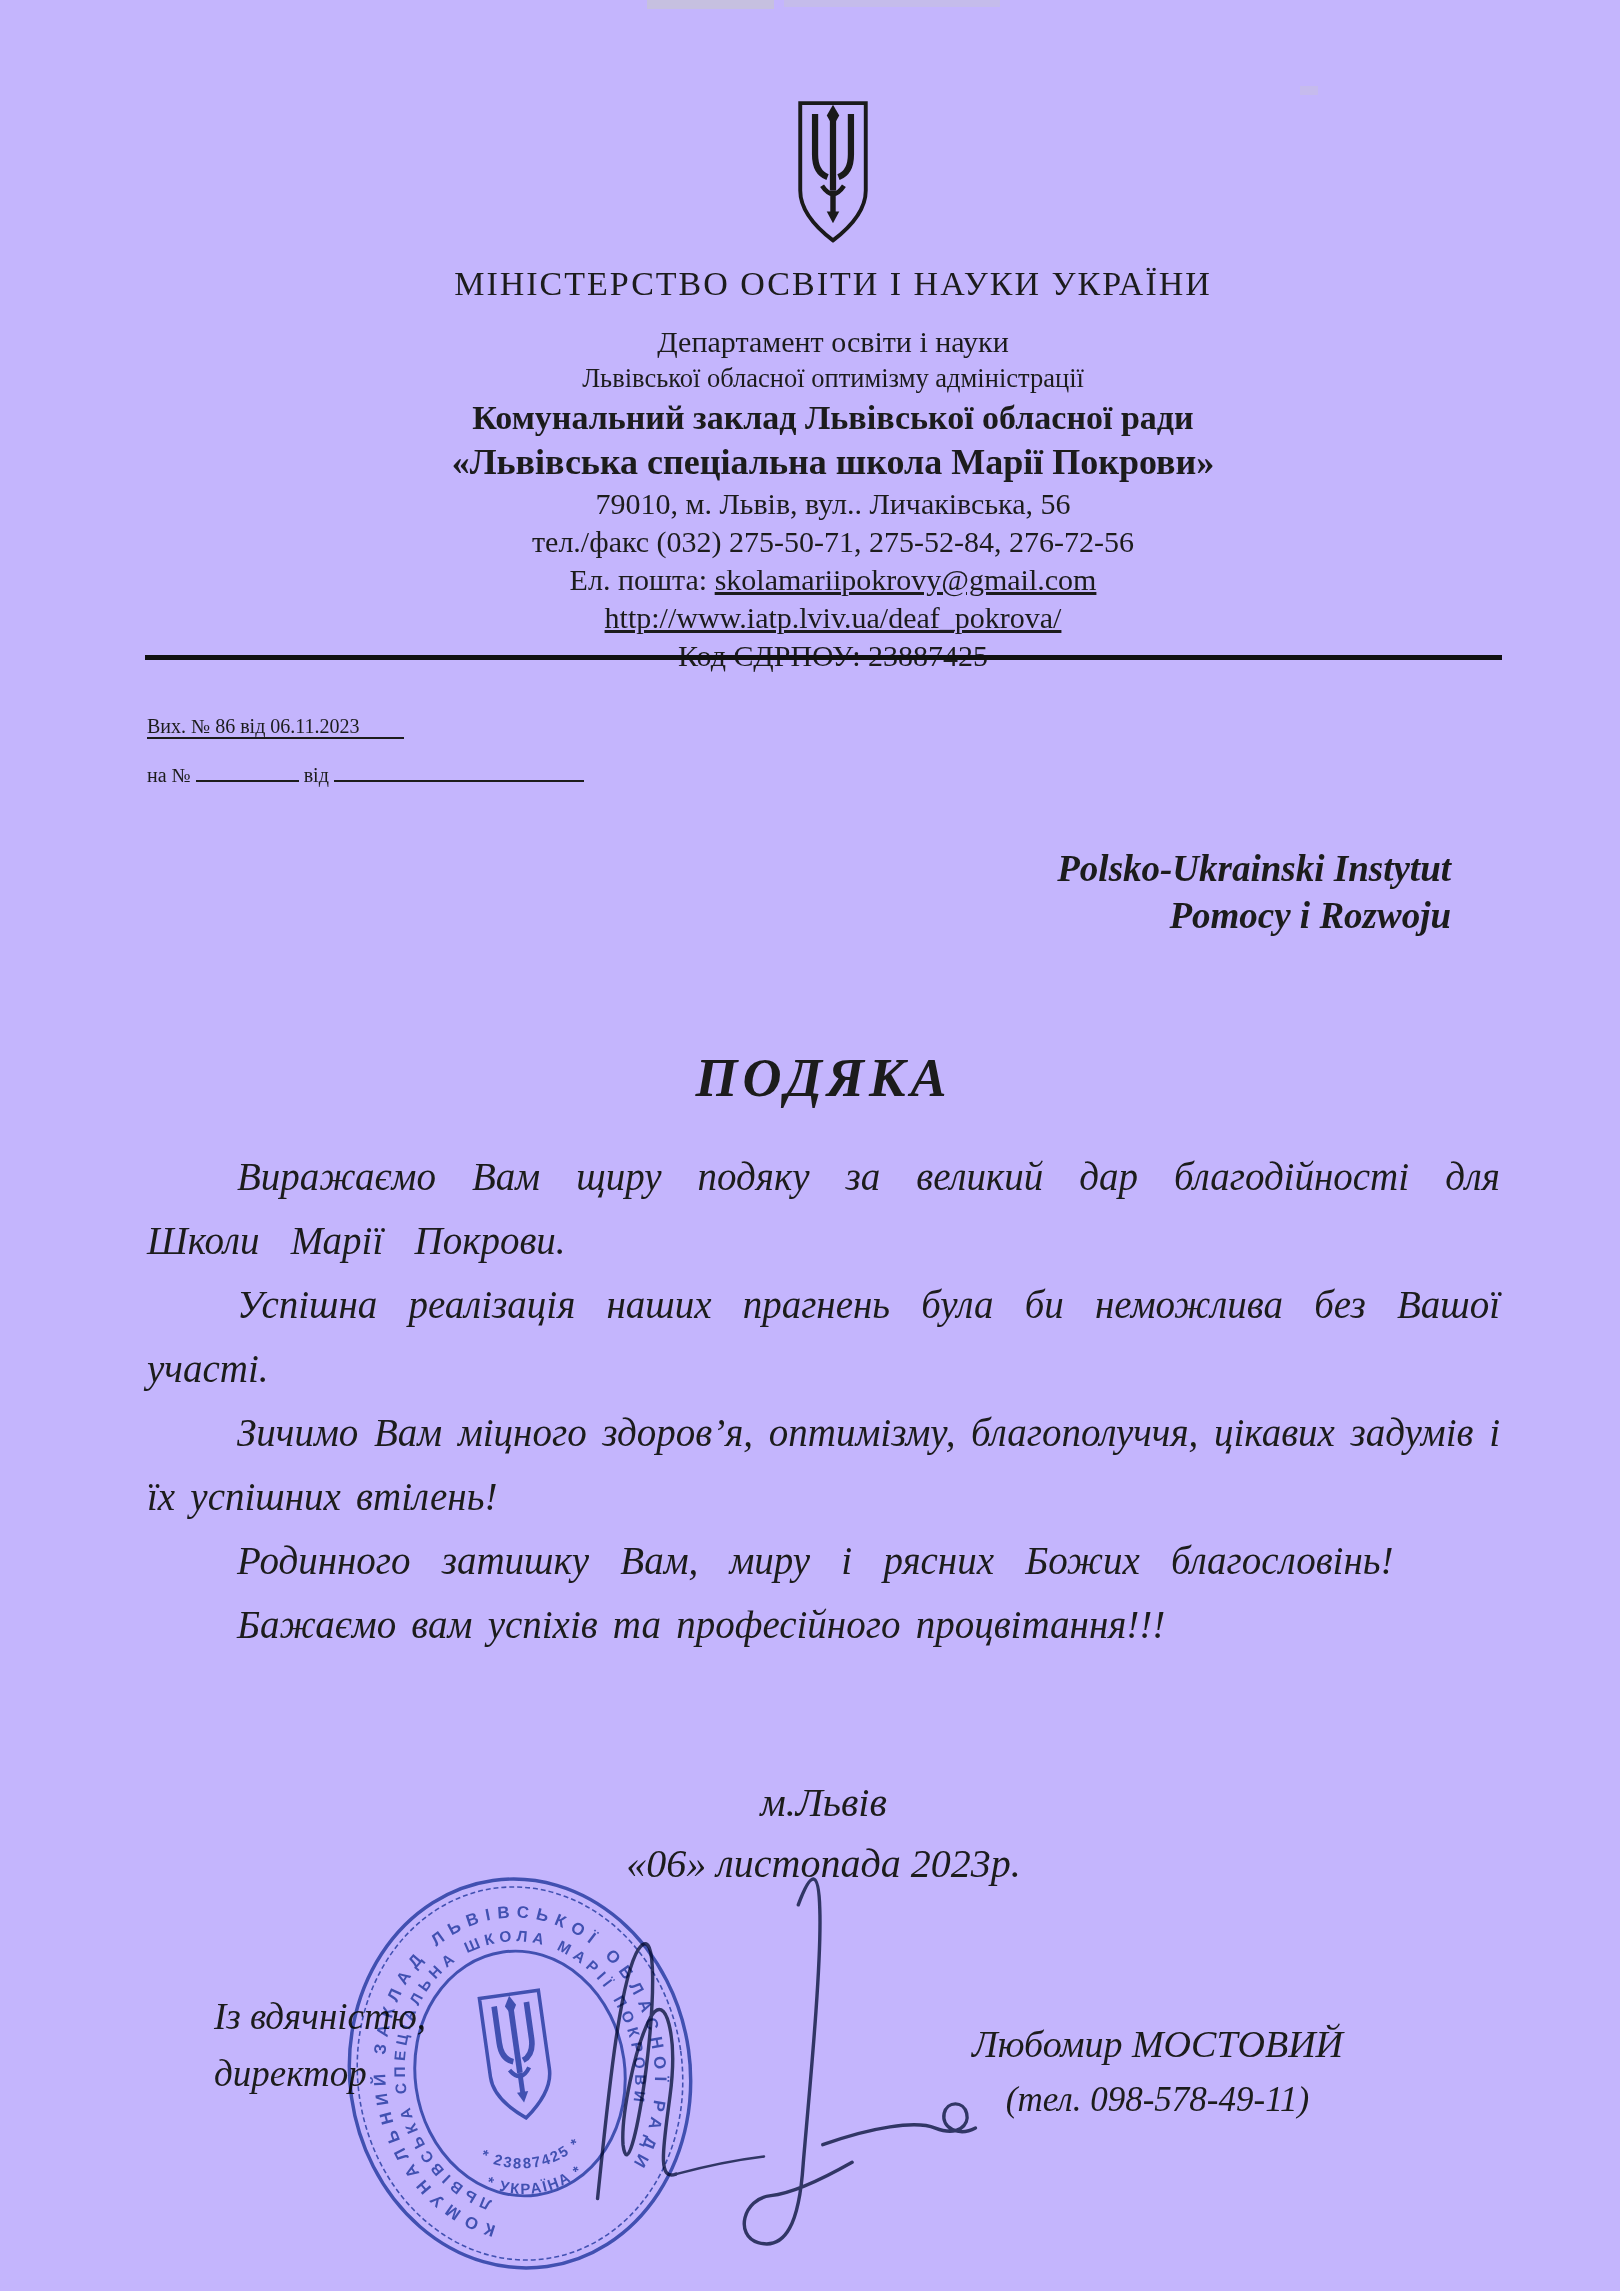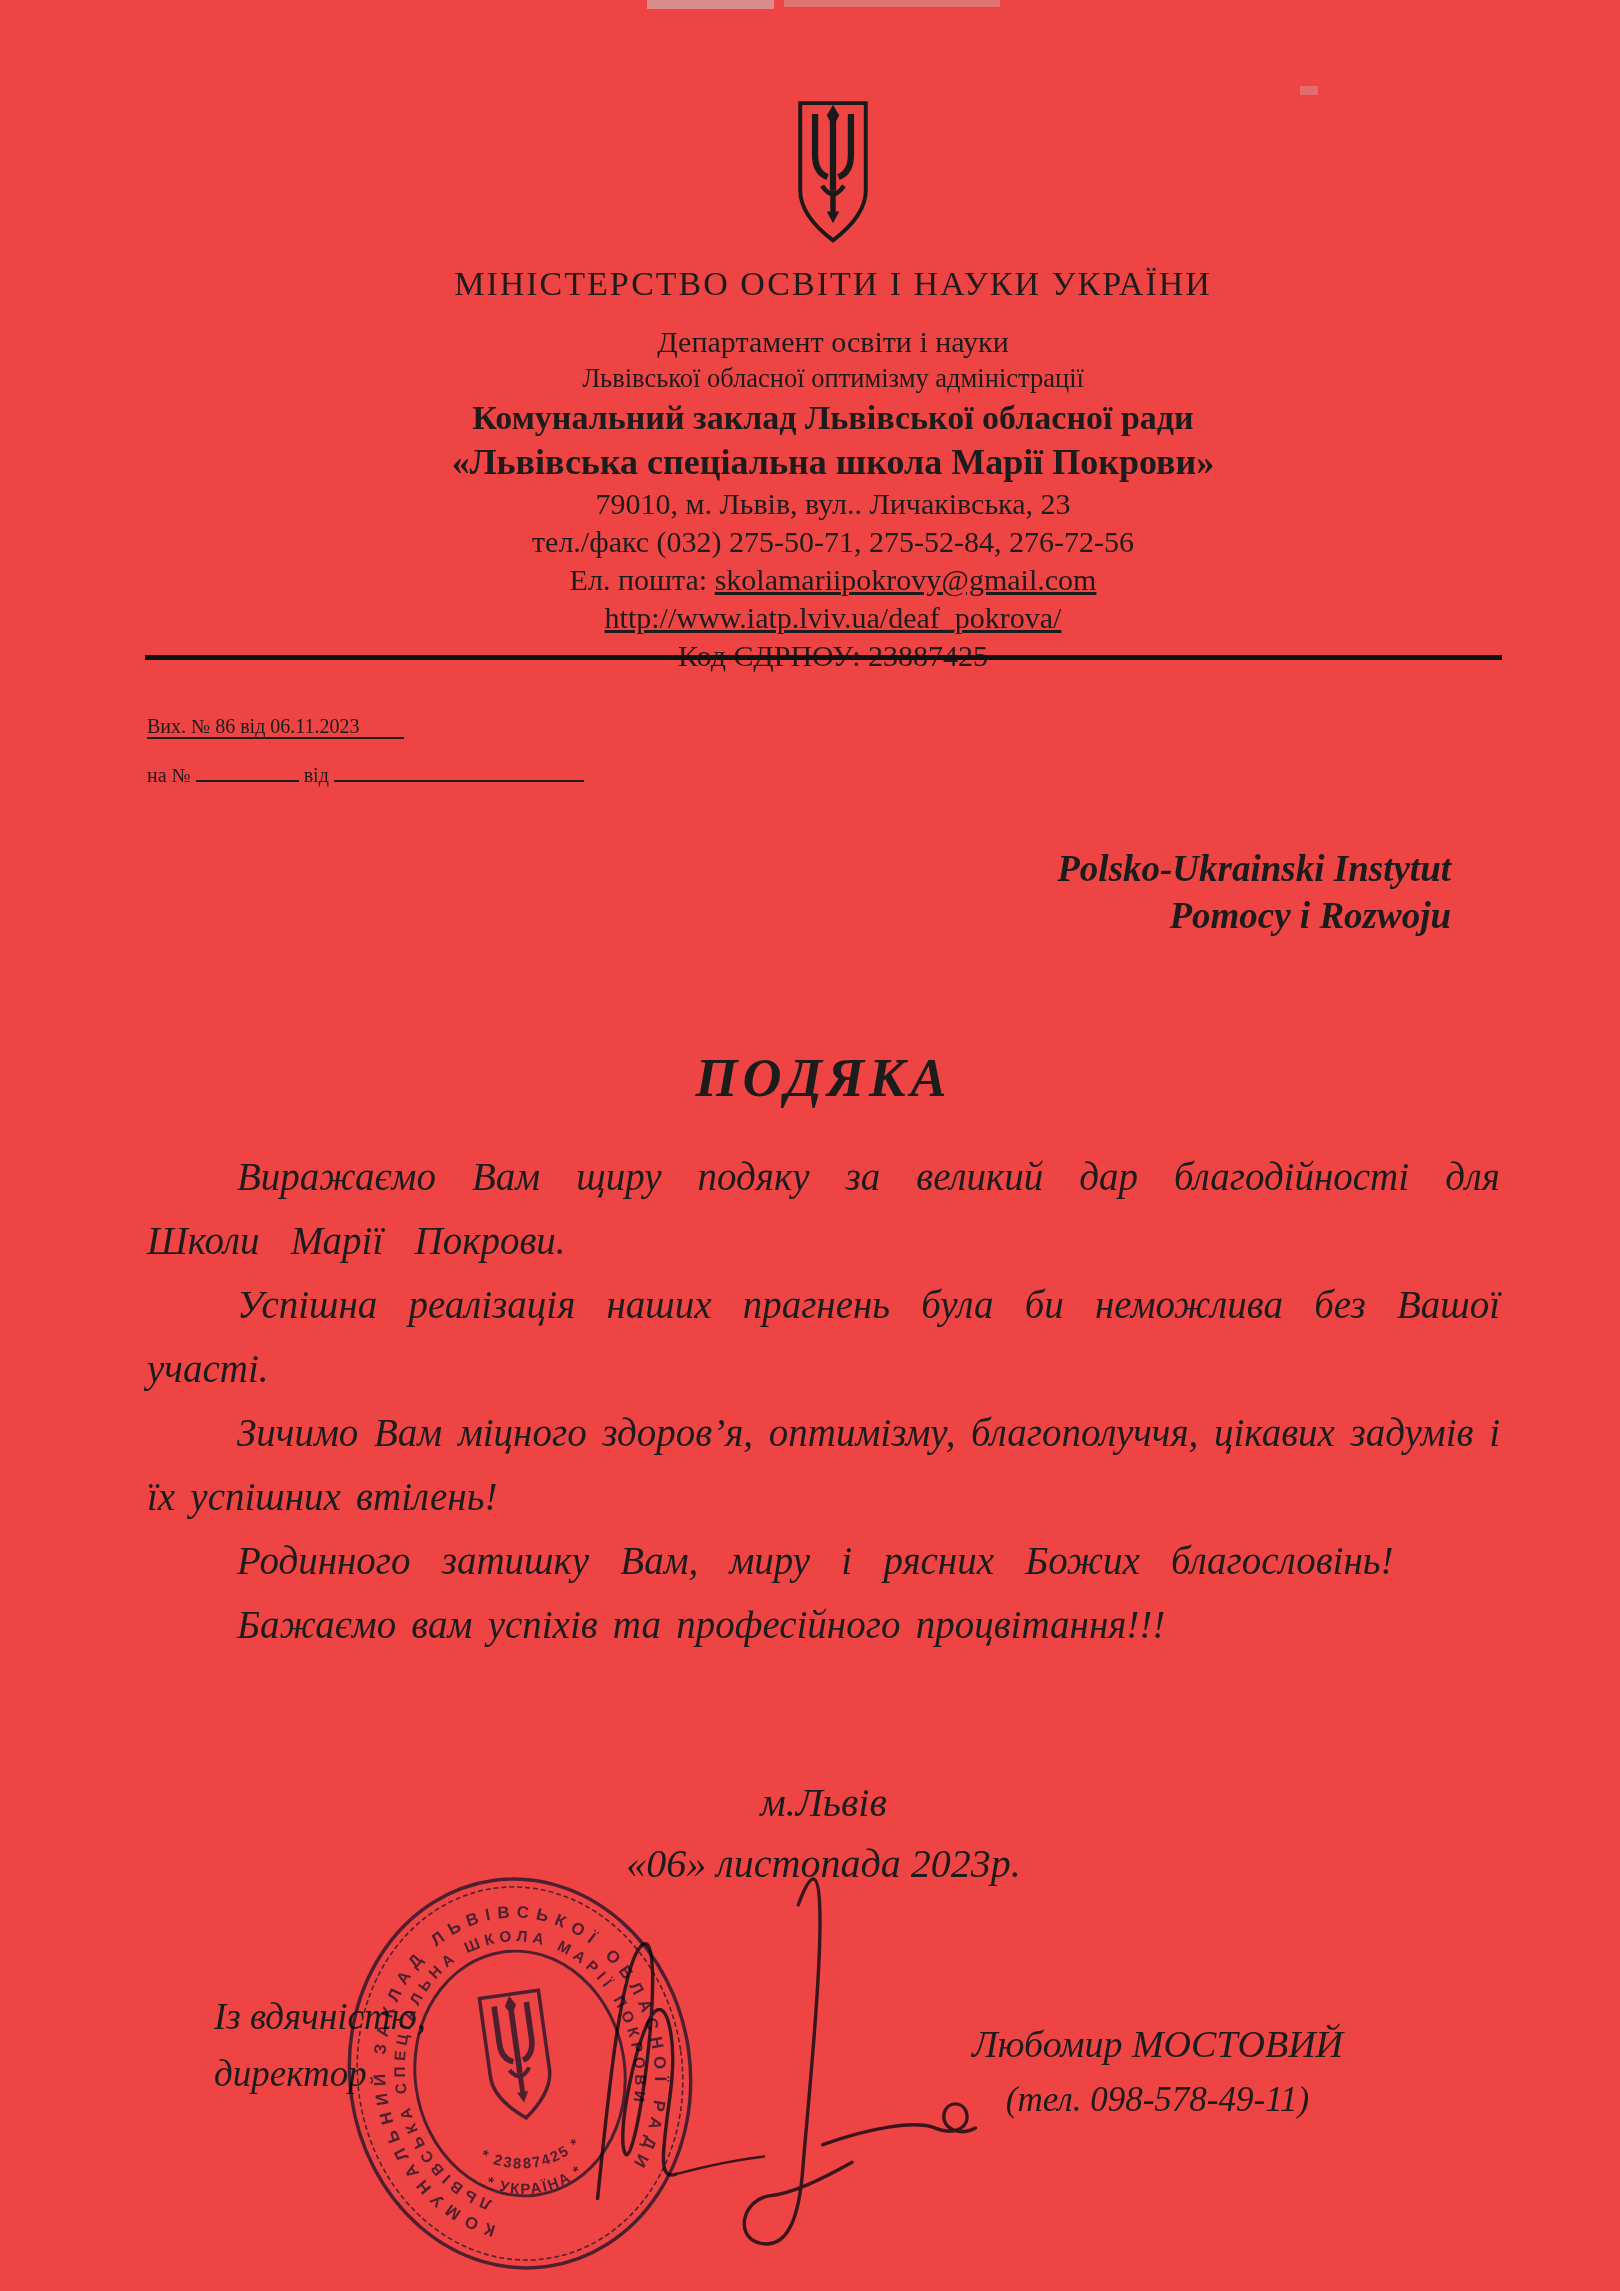--- a/index.html
+++ b/index.html
@@ -1,17 +1,17 @@
 <!DOCTYPE html>
 <html><head>
 <meta charset="utf-8">
 <style>
   html,body{margin:0;padding:0;background:#e8e8e8;}
   #page{
-    position:relative;width:1620px;height:2292px;background:#ef4444;
+    position:relative;width:1620px;height:2292px;background:#c4b5fd;
     margin:0 auto;overflow:hidden;
     font-family:"Liberation Serif","DejaVu Serif",serif;color:#1c1c1c;
   }
   .abs{position:absolute;}
   
   #letterhead{left:137px;top:98px;width:1392px;text-align:center;}
   .lh-ministry{font-size:34px;letter-spacing:2px;margin-top:13.7px;}
   .lh-dept{font-size:30px;margin-top:22px;}
   .lh-admin{font-size:26.5px;margin-top:3.9px;}
   .lh-inst1{font-size:34px;font-weight:bold;margin-top:5.9px;}
@@ -76,21 +76,21 @@
 
   <div class="abs" id="letterhead">
     <svg width="78" height="149" viewBox="0 0 100 190" style="color:#1a1a1a;">
       <use href="#tryzub-shield"></use>
     </svg>
     <div class="lh-ministry">МІНІСТЕРСТВО ОСВІТИ І НАУКИ УКРАЇНИ</div>
     <div class="lh-dept">Департамент освіти і науки</div>
     <div class="lh-admin">Львівської обласної оптимізму адміністрації</div>
     <div class="lh-inst1">Комунальний заклад Львівської обласної ради</div>
     <div class="lh-inst2">«Львівська спеціальна школа Марії Покрови»</div>
-    <div class="lh-contact">79010, м. Львів, вул.. Личаківська, 23</div>
+    <div class="lh-contact">79010, м. Львів, вул.. Личаківська, 56</div>
     <div class="lh-contact">тел./факс (032) 275-50-71, 275-52-84, 276-72-56</div>
     <div class="lh-contact"><span>Ел. пошта: </span><span class="lh-link">skolamariipokrovy@gmail.com</span></div>
     <div class="lh-contact"><span class="lh-link">http://www.iatp.lviv.ua/deaf_pokrova/</span></div>
     <div class="lh-contact">Код ЄДРПОУ: 23887425</div>
   </div>
 
   <div class="abs" id="rule"></div>
 
   <div class="abs" id="ref">
     <div><span class="u-line" style="padding-right:44px;">Вих. № 86 від 06.11.2023</span></div>

